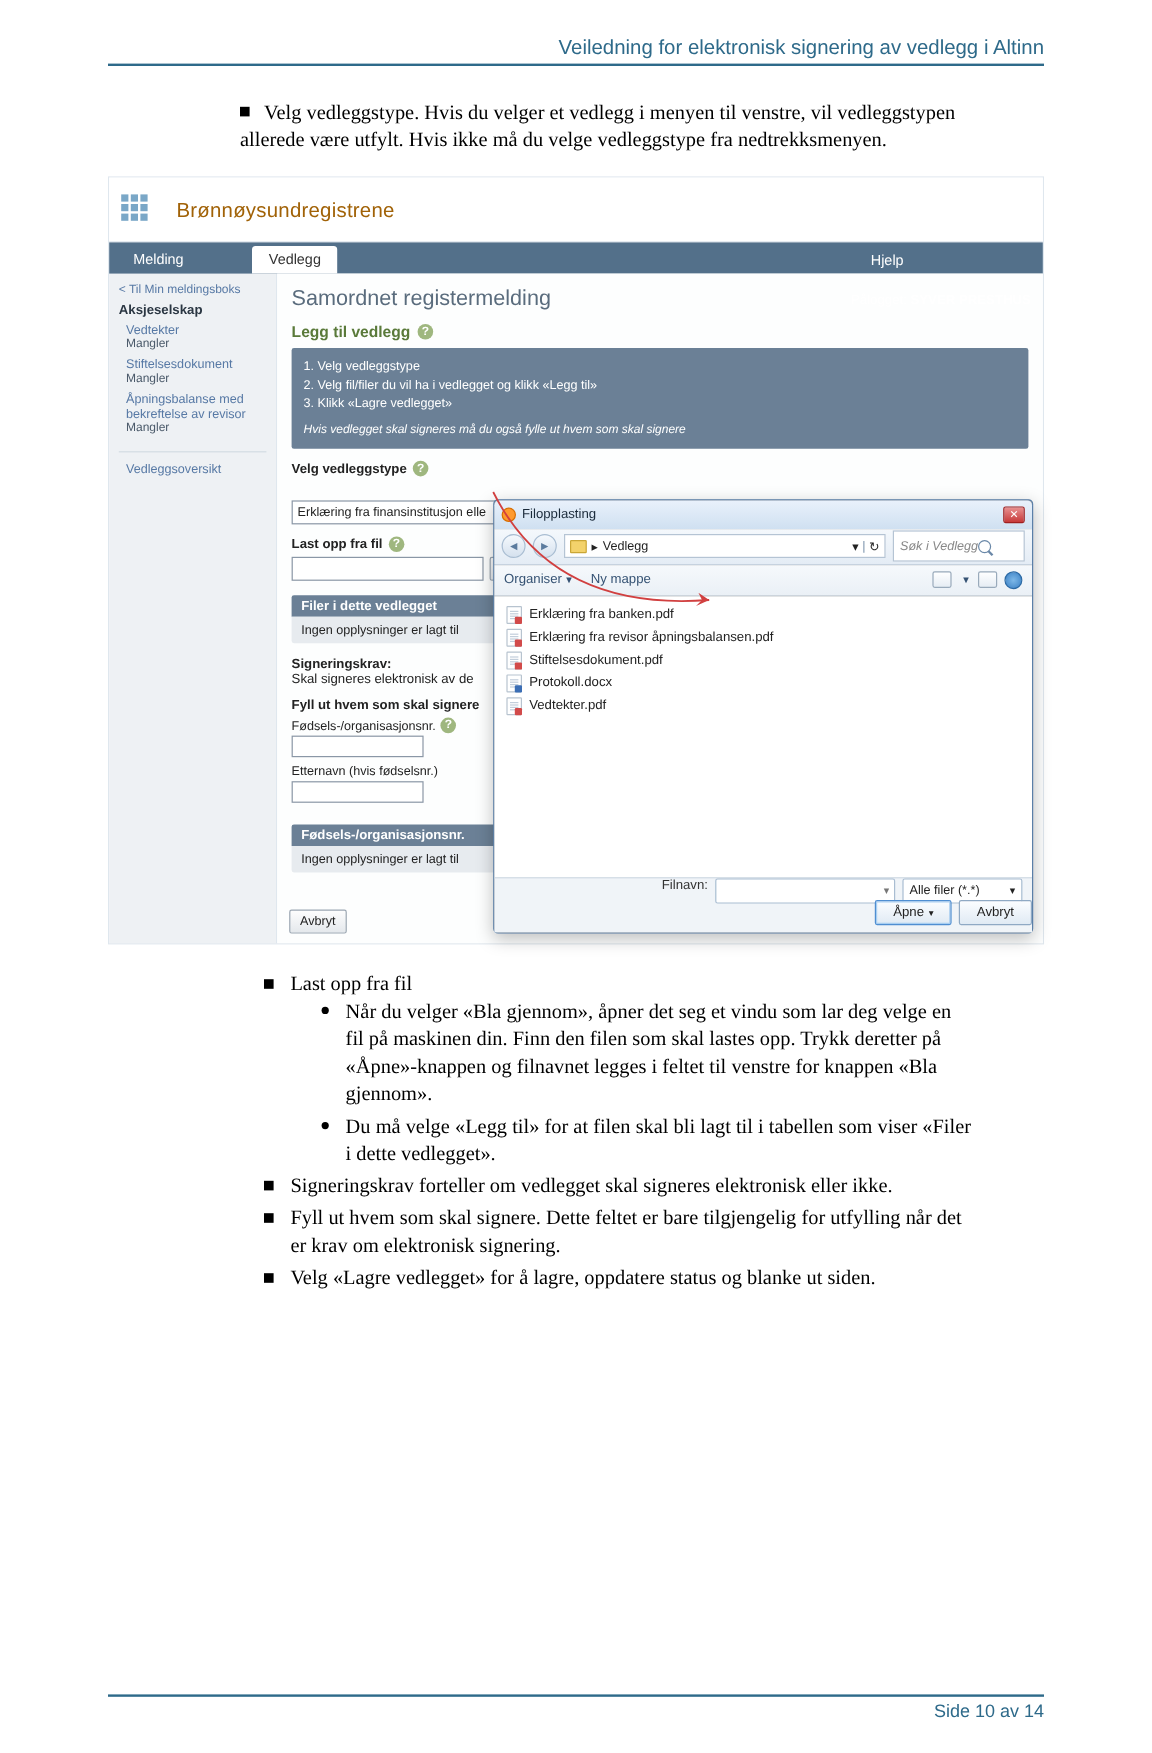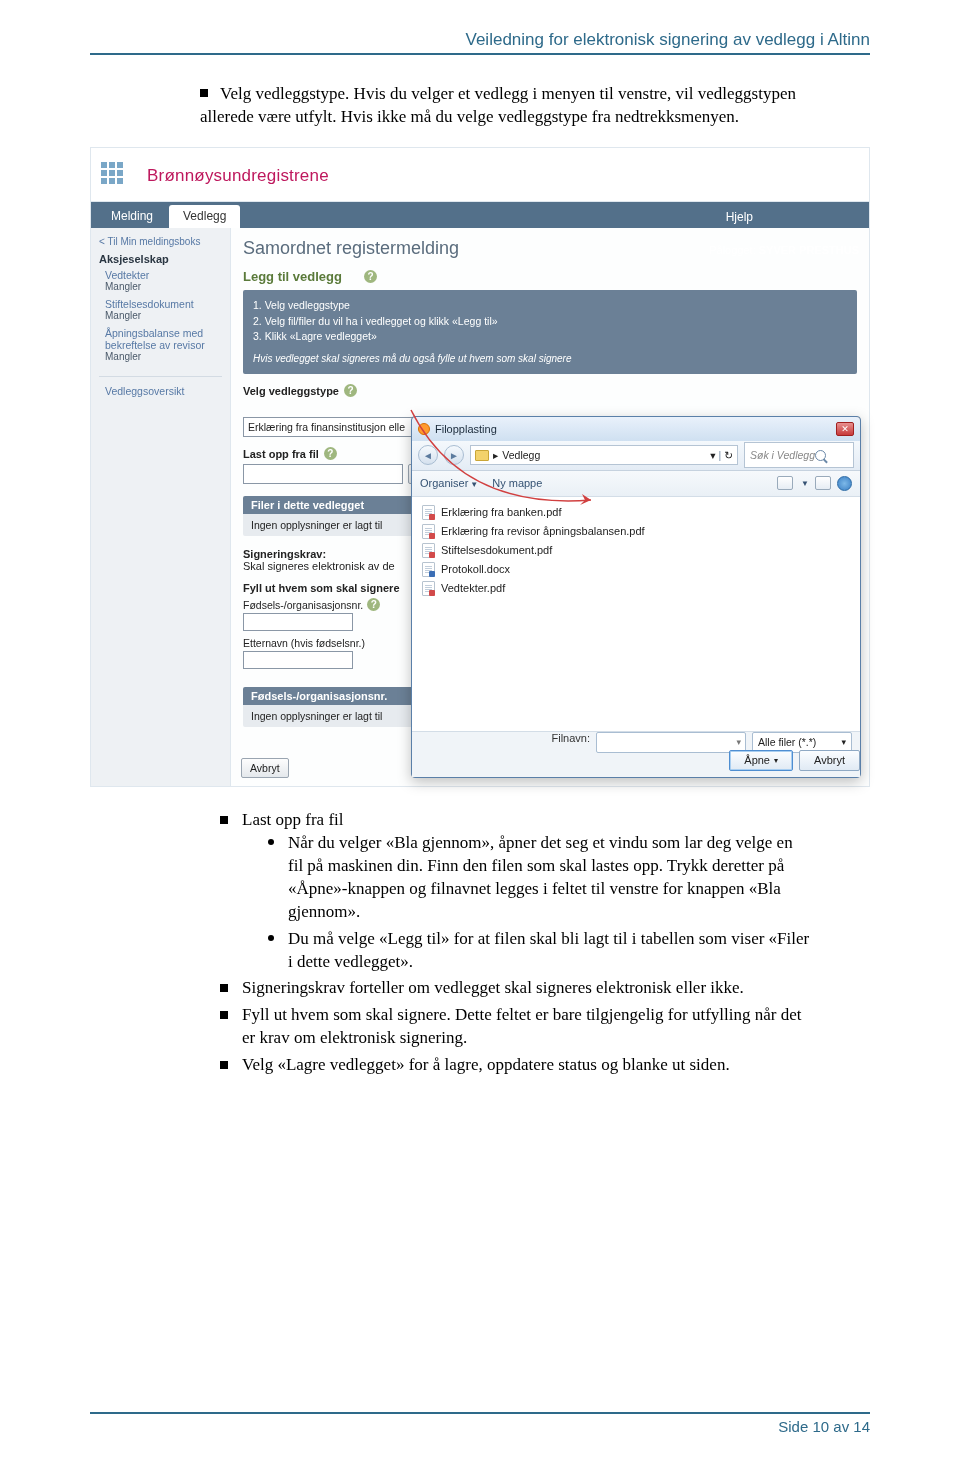--- a/index.html
+++ b/index.html
@@ -7,38 +7,38 @@
   .page { width: 960px; padding: 30px 90px 30px 90px; position: relative; min-height: 1461px; }
   .header-title { color: #2e6a8a; font-family: Arial, sans-serif; font-size: 17px; text-align: right; border-bottom: 2px solid #2e6a8a; padding-bottom: 3px; margin-bottom: 28px; }
   .intro-list { margin-left: 110px; margin-right: 40px; font-size: 17px; line-height: 1.35; }
   .intro-list .sq { display: inline-block; width: 8px; height: 8px; background: #000; margin-right: 12px; vertical-align: 2px; }
   .screenshot { margin: 18px 0 22px 0; width: 780px; height: 640px; position: relative; font-family: Tahoma, Arial, sans-serif; font-size: 11px; color: #222; border: 1px solid #dfe7ee; }
   
   .app-header { background: #fff; height: 54px; position: relative; border-bottom: 1px solid #dfe7ee; }
   .brand-mark { position: absolute; left: 10px; top: 14px; display: flex; gap: 2px; }
   .brand-mark .col { display: flex; flex-direction: column; gap: 2px; }
   .brand-mark .dot { width: 6px; height: 6px; background: #7aa7c7; }
-  .brand-text { position: absolute; left: 56px; top: 18px; font-size: 17px; color: #be185d; letter-spacing: 0.2px; }
+  .brand-text { position: absolute; left: 56px; top: 18px; font-size: 17px; color: #a16207; letter-spacing: 0.2px; }
   .login-strip { position: absolute; top: 42px; right: 10px; color: #fff; font-size: 11px; z-index: 2; }
   
-  .tabs-bar { background: #53708a; height: 26px; display: flex; align-items: flex-end; padding-left: 6px; color: #fff; position: relative; }
+  .tabs-bar { background: #53708a; height: 26px; display: flex; align-items: flex-end; padding-left: 6px; color: #fff; position: relative; gap: 41px; }
   .tab { padding: 4px 14px 5px; font-size: 12px; border-radius: 3px 3px 0 0; margin-right: 2px; cursor: pointer; color: #fff; }
   .tab.active { background: #fff; color: #333; }
   .tab.help { position: absolute; right: 100px; top: 4px; color: #fff; }
   
   .app-body { display: flex; height: calc(100% - 80px); }
   .sidebar { width: 140px; background: #eef1f4; border-right: 1px solid #dfe7ee; padding: 8px 8px; font-size: 10.5px; color: #4b5a6a; }
   .sidebar .back { color: #5779a5; font-size: 10px; cursor: pointer; }
   .sidebar .sb-head { font-weight: bold; color: #2a3642; margin: 6px 0 4px; font-size: 11px; }
   .sidebar .sb-item { color: #5779a5; margin: 3px 0 0 6px; cursor: pointer; }
   .sidebar .sb-sub { color: #4b5a6a; margin: 0 0 6px 6px; font-size: 10px; }
   .sidebar .sb-div { border-top: 1px solid #d3dbe3; margin: 14px 0 8px; }
   .content { flex: 1; background: #fdfefe; padding: 10px 12px; position: relative; }
   .page-title { font-size: 18px; color: #5a6c7d; margin-bottom: 10px; }
-  .section-title { color: #5a7a3a; font-weight: bold; font-size: 13px; margin: 8px 0 6px; display: flex; align-items: center; gap: 22px; }
+  .section-title { color: #5a7a3a; font-weight: bold; font-size: 13px; margin: 8px 0 6px; display: flex; align-items: center; gap: 6px; }
   .help-dot { width: 13px; height: 13px; border-radius: 50%; background: #9fb77f; color: #fff; font-size: 10px; display: inline-flex; align-items: center; justify-content: center; font-weight: bold; }
   .steps-box { background: #6b8096; color: #fff; padding: 8px 10px; border-radius: 2px; font-size: 10.5px; line-height: 1.5; margin-bottom: 4px; }
   .steps-box .note { margin-top: 6px; font-style: italic; font-size: 10px; }
   .field-label { font-weight: bold; font-size: 11px; margin-top: 10px; display: flex; align-items: center; gap: 5px; }
   .select-box { width: 190px; height: 20px; border: 1px solid #8a97a6; background: #fff; font-size: 10.5px; padding: 2px 4px; display: flex; justify-content: space-between; align-items: center; margin-top: 20px; cursor: pointer; }
   .select-box .caret { width: 0; height: 0; border-left: 4px solid transparent; border-right: 4px solid transparent; border-top: 5px solid #444; }
   .upload-row { display: flex; gap: 5px; margin-top: 4px; align-items: center; }
   .text-input { width: 160px; height: 20px; border: 1px solid #8a97a6; background: #fff; padding: 2px 4px; font-size: 11px; }
   .btn { height: 20px; border: 1px solid #9aa5b1; background: linear-gradient(#fdfdfd, #e4e8ec); font-size: 10.5px; padding: 0 8px; border-radius: 2px; cursor: pointer; display: inline-flex; align-items: center; }
   .panel-head { background: #6b8096; color: #fff; padding: 3px 8px; font-size: 11px; font-weight: bold; margin-top: 12px; border-radius: 2px 2px 0 0; }

